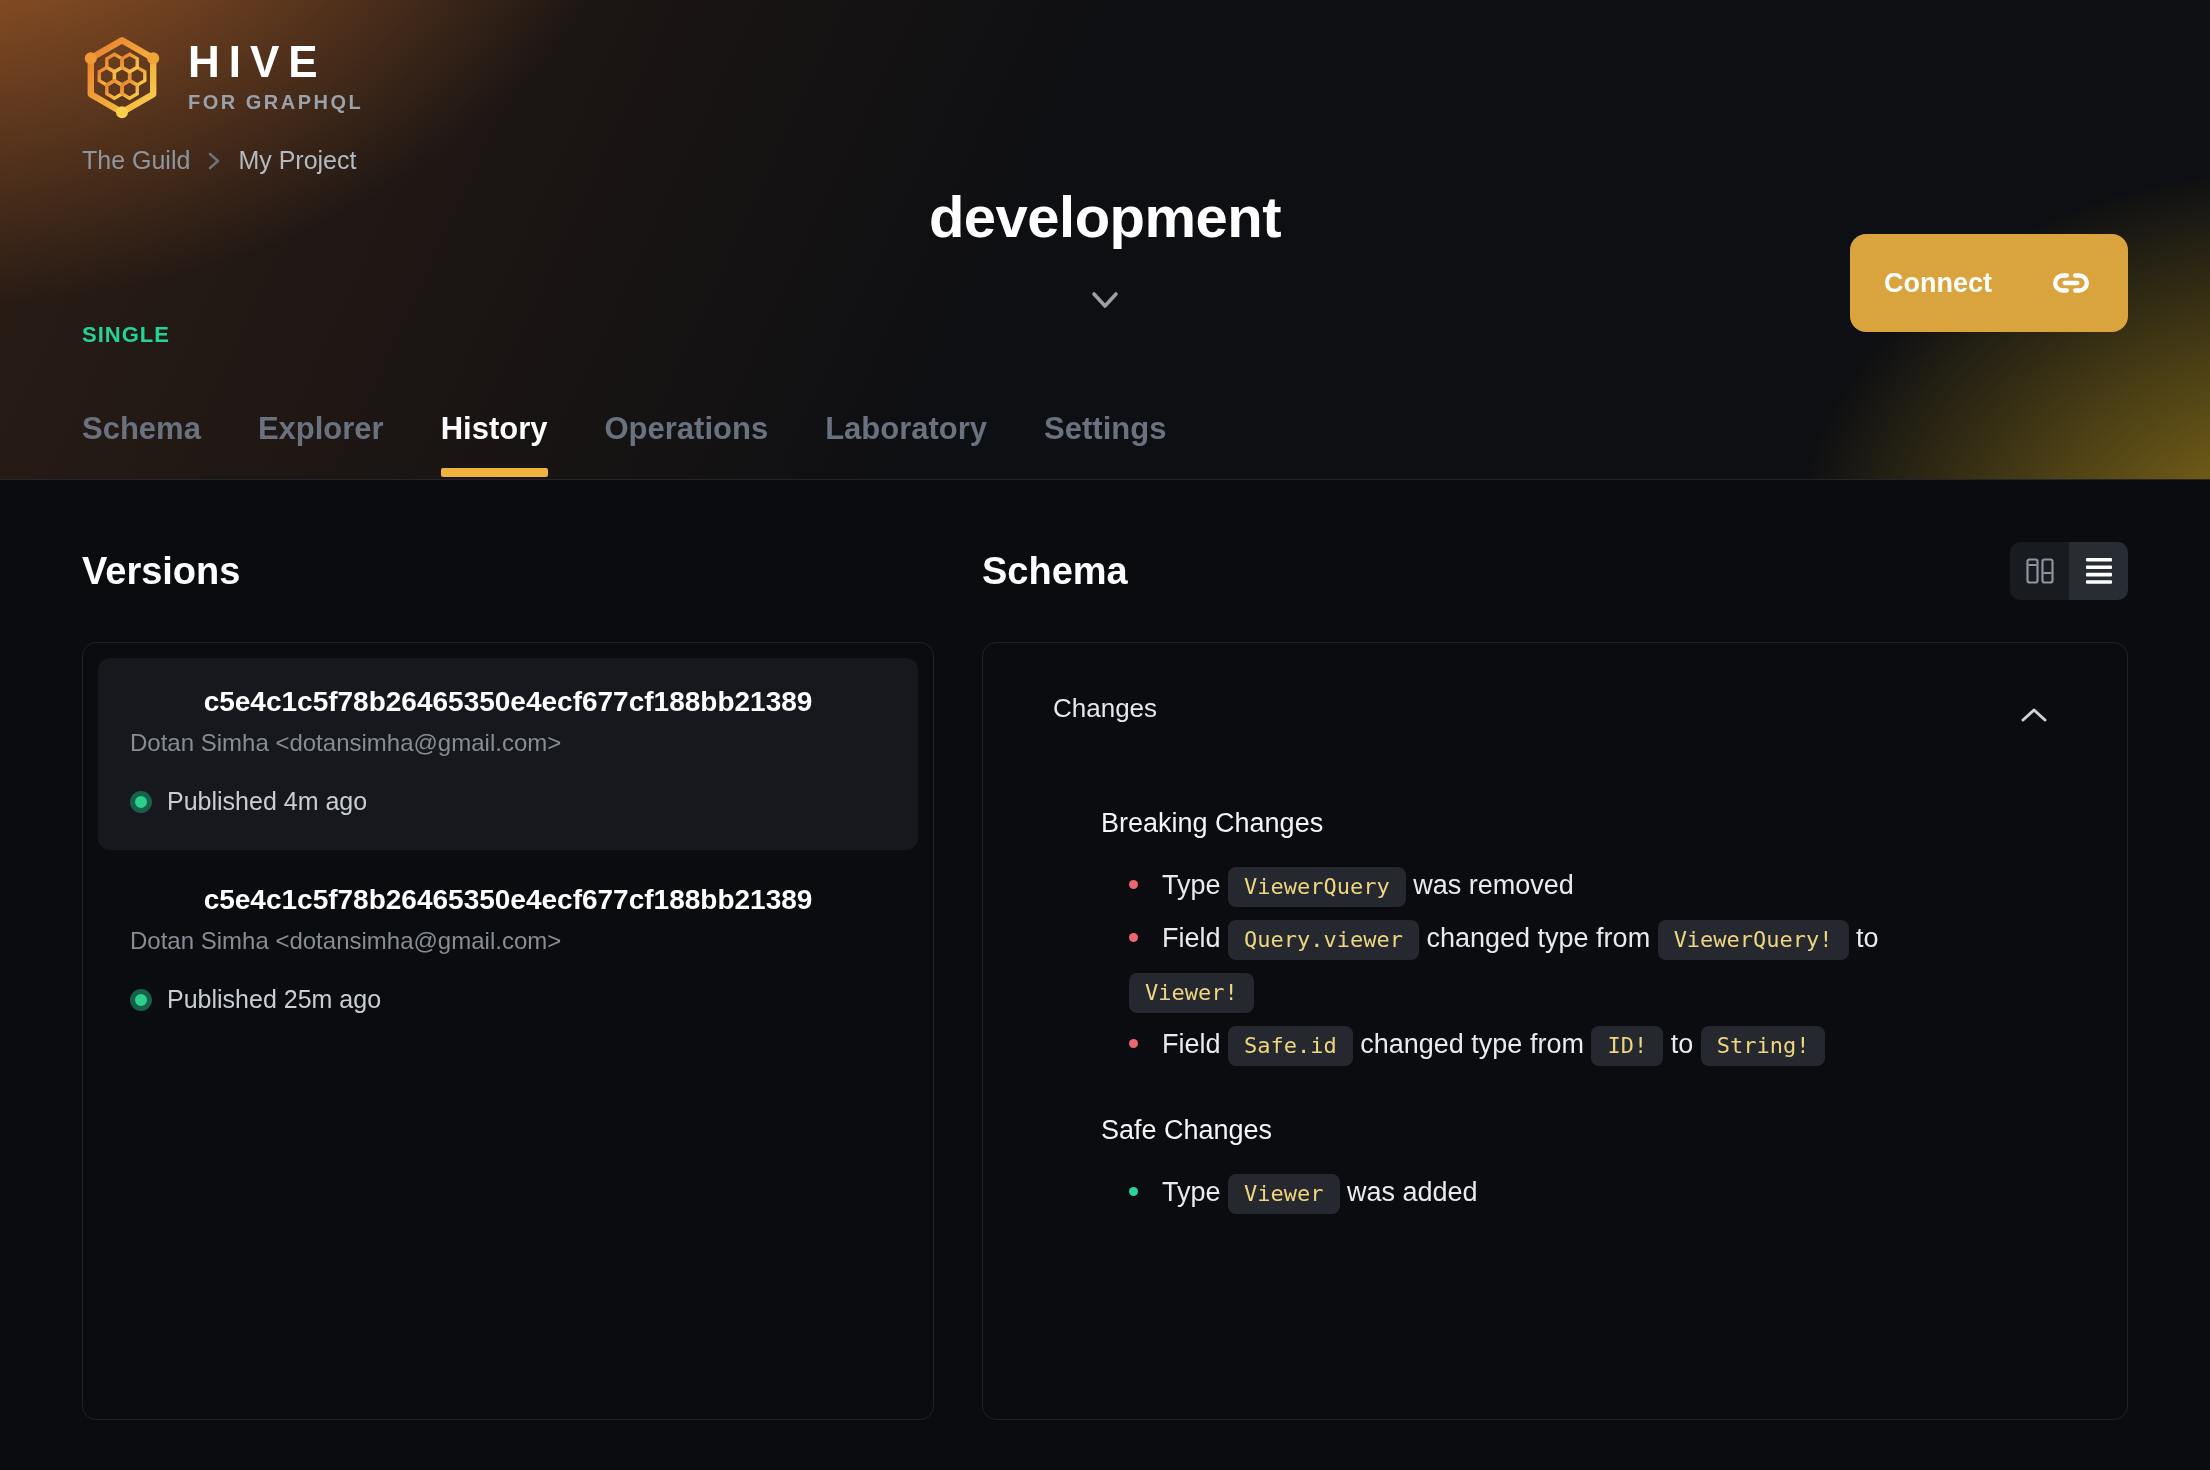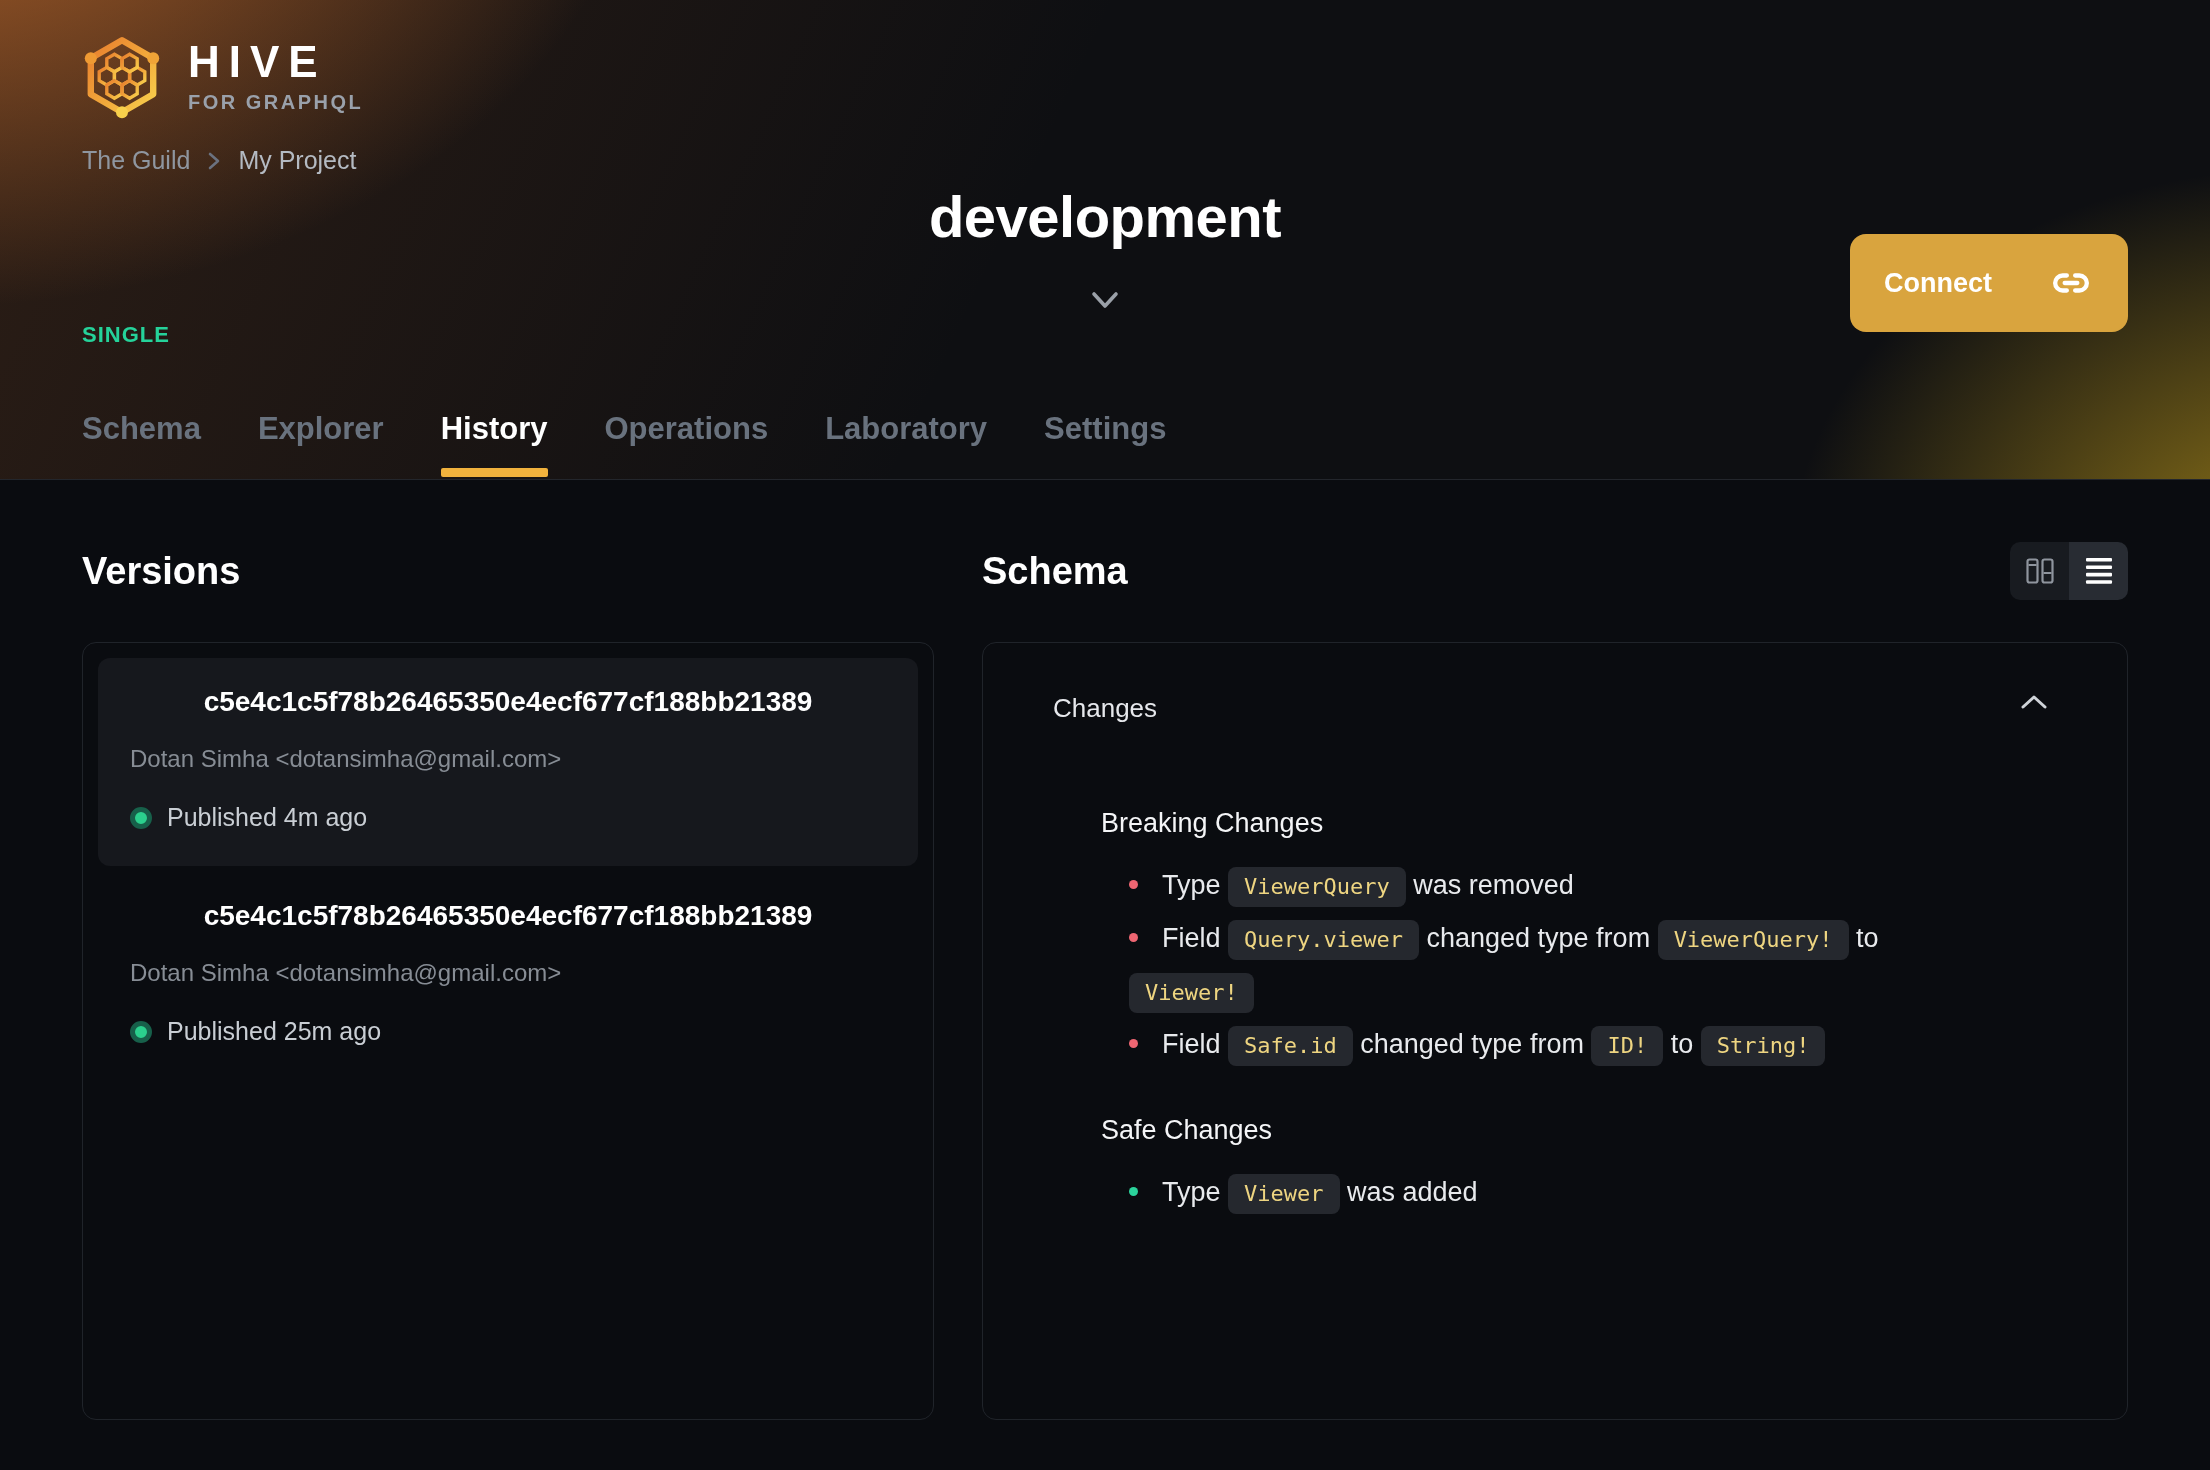--- a/index.html
+++ b/index.html
@@ -59,29 +59,29 @@
     cursor:pointer; background:#181b20;
   }
   .view-toggle button.active { background:#282c33; }
   .heading-row { margin-bottom:42px; align-items:center; }
   .panel { border:1px solid #20242a; border-radius:14px; height:778px; }
   .versions-panel { padding:15px; }
   .version-card { border-radius:12px; padding:28px 32px 34px; cursor:pointer; }
   .version-card.selected { background:#16181d; }
   .version-card + .version-card { margin-top:6px; }
   .hash { font-size:28px; font-weight:700; color:#fff;text-align:center; }
-  .author { margin-top:27px; font-size:24px; color:#878d95; }
+  .author { margin-top:11px; font-size:24px; color:#878d95; }
   .status { margin-top:30px; display:flex; align-items:center; gap:15px; font-size:25px; color:#c9ced4; }
   .dot {
     width:12px; height:12px; border-radius:50%;
     background:var(--dot,#2bd08d); border:5px solid #17604a;
     box-sizing:content-box;
   }
   .schema-panel { padding:50px 78px 0 70px; }
-  .changes-row { display:flex; justify-content:space-between; align-items:flex-start; font-size:26px; color:#e6e8ec; cursor:pointer; }
+  .changes-row { display:flex; justify-content:space-between; align-items:flex-end; font-size:26px; color:#e6e8ec; cursor:pointer; }
   .changes-body { margin-top:84px; padding-left:48px; }
   .change-section + .change-section { margin-top:44px; }
   .change-section h3 { font-size:27px; font-weight:500; color:#f4f5f7; }
   .change-section ul { list-style:none; margin-top:20px; padding-left:28px; max-width:900px; }
   .change-section li { font-size:27px; line-height:53px; color:#e8eaed; }
   .bullet {
     display:inline-block; width:9px; height:9px; border-radius:50%;
     margin-right:24px; vertical-align:middle; position:relative; top:-2px;
   }
   .chip {

